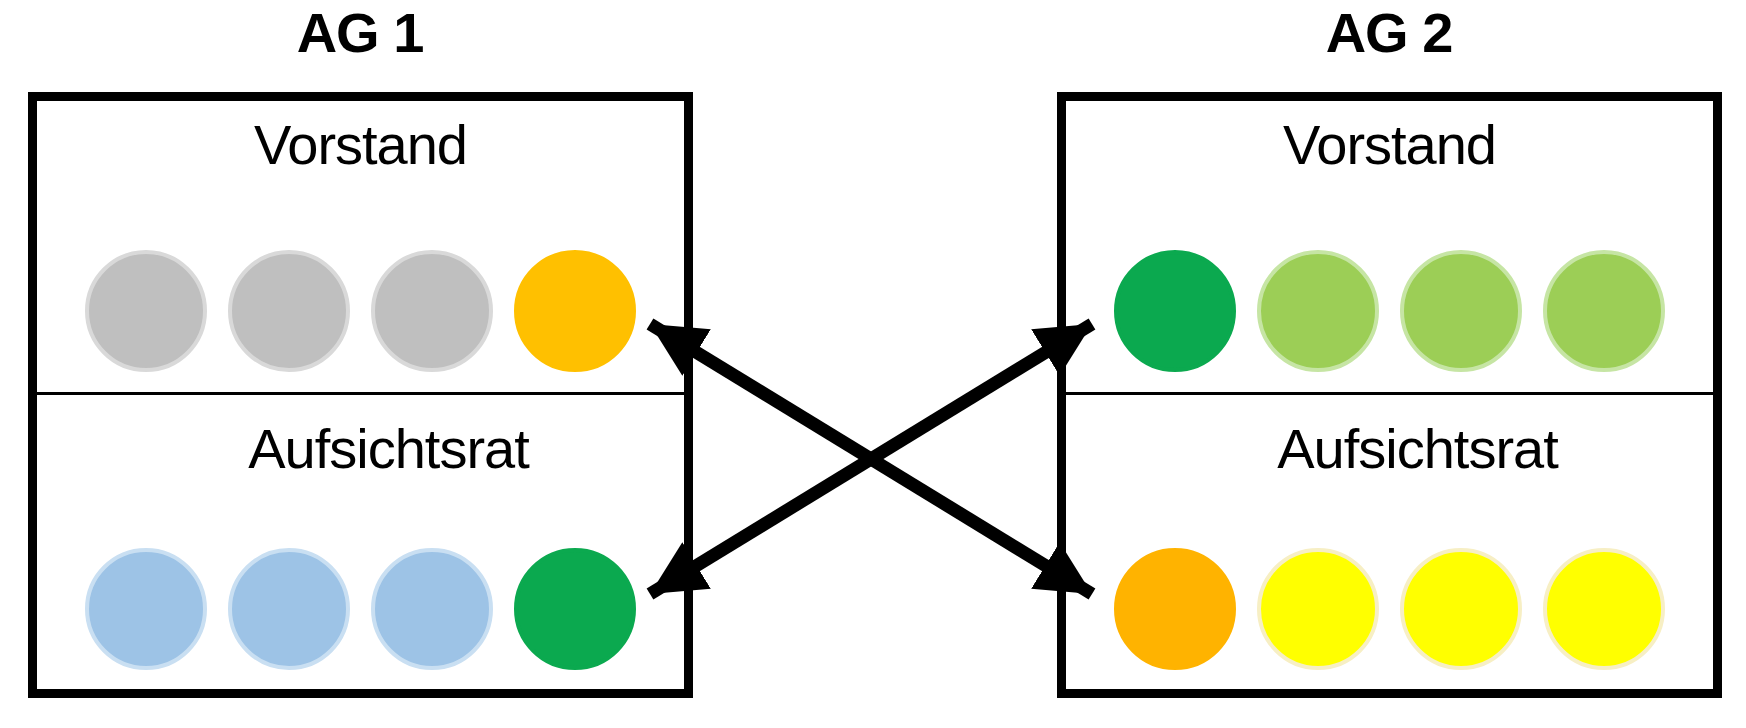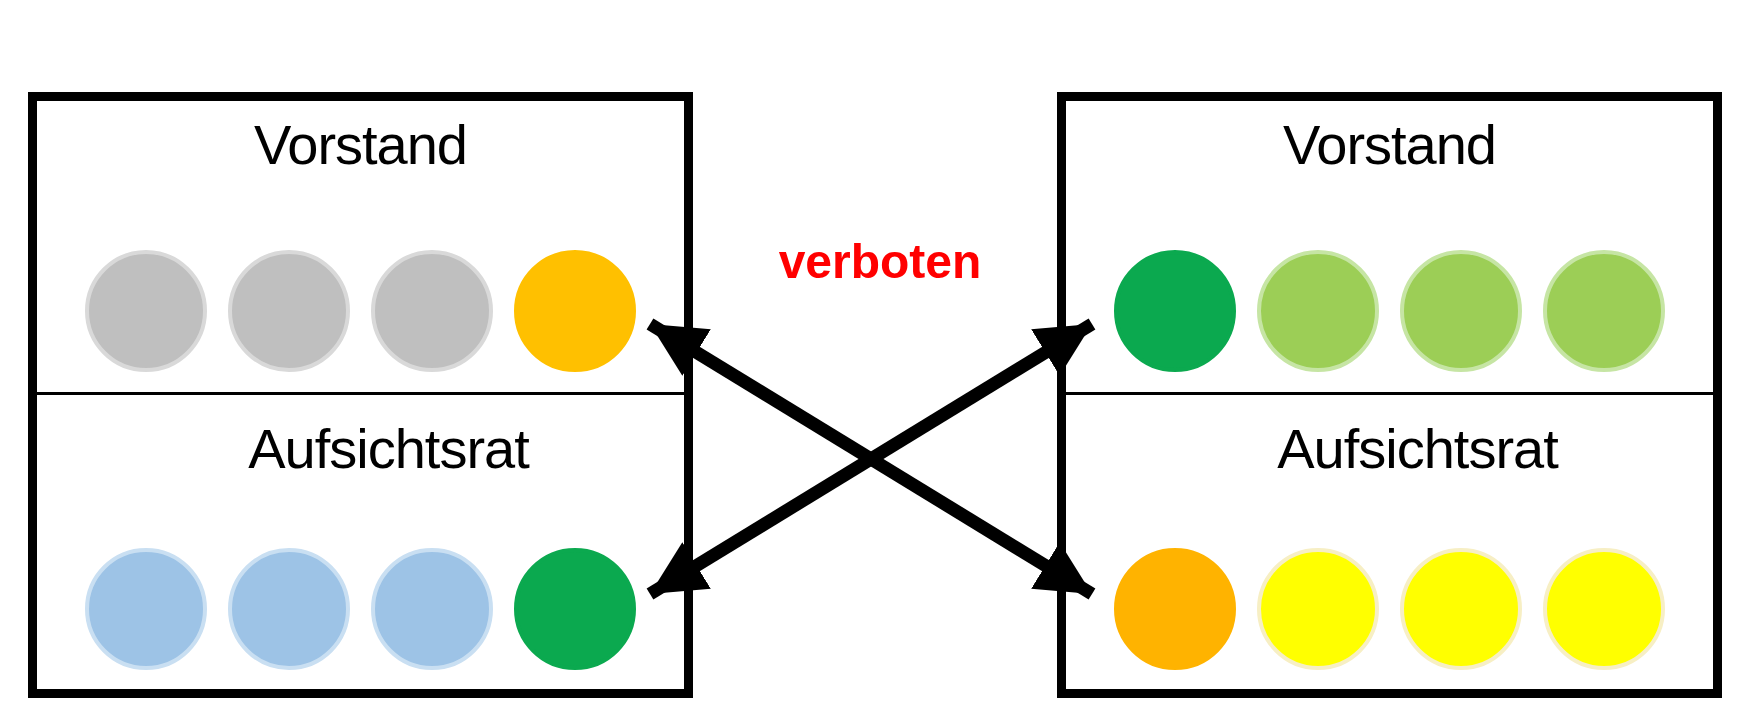--- a/index.html
+++ b/index.html
@@ -45,21 +45,23 @@
   .forbidden{
     position:absolute;left:740px;top:236px;width:280px;text-align:center;
     font-size:48px;font-weight:bold;line-height:1.1;z-index:6;
   }
 </style>
 </head>
 <body>
 
 <div class="canvas">
 
+  <div class="company-title title-1">AG 1</div>
 
+  <div class="company-title title-2">AG 2</div>
 
   <div class="box box-1">
     <div class="section sec-top">
       <div class="sec-label">Vorstand</div>
       <div class="member-row">
         <div class="member" style="background: rgb(191, 191, 191); border-color: rgb(217, 217, 217);"></div>
         <div class="member" style="background: rgb(191, 191, 191); border-color: rgb(217, 217, 217);"></div>
         <div class="member" style="background: rgb(191, 191, 191); border-color: rgb(217, 217, 217);"></div>
         <div class="member" style="background: rgb(255, 192, 0); border-color: rgb(255, 192, 0);"></div>
       </div>
@@ -99,15 +101,14 @@
   <svg class="arrows" width="1746" height="728" viewBox="0 0 1746 728">
     <defs>
       <marker id="ah" viewBox="0 0 10 10" refX="10" refY="5" markerWidth="4.2" markerHeight="4.2" orient="auto-start-reverse">
         <path d="M 0 0 L 10 5 L 0 10 z" style="fill: rgb(0, 0, 0);"></path>
       </marker>
     </defs>
     <line x1="650" y1="324" x2="1092" y2="594" stroke-width="13" marker-start="url(#ah)" marker-end="url(#ah)" style="stroke: rgb(0, 0, 0);"></line>
     <line x1="650" y1="594" x2="1092" y2="324" stroke-width="13" marker-start="url(#ah)" marker-end="url(#ah)" style="stroke: rgb(0, 0, 0);"></line>
   </svg>
 
-  <div class="forbidden" style="color: rgb(255, 0, 0);">verboten</div>
 
 </div>
 
 </body></html>

